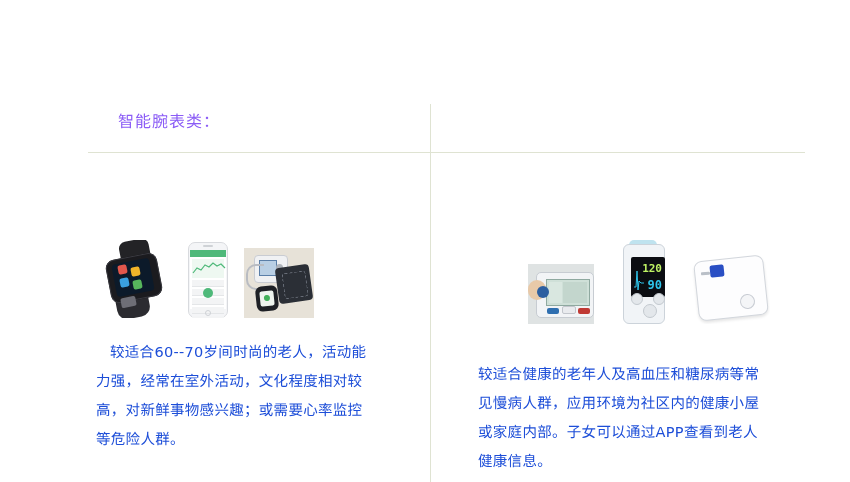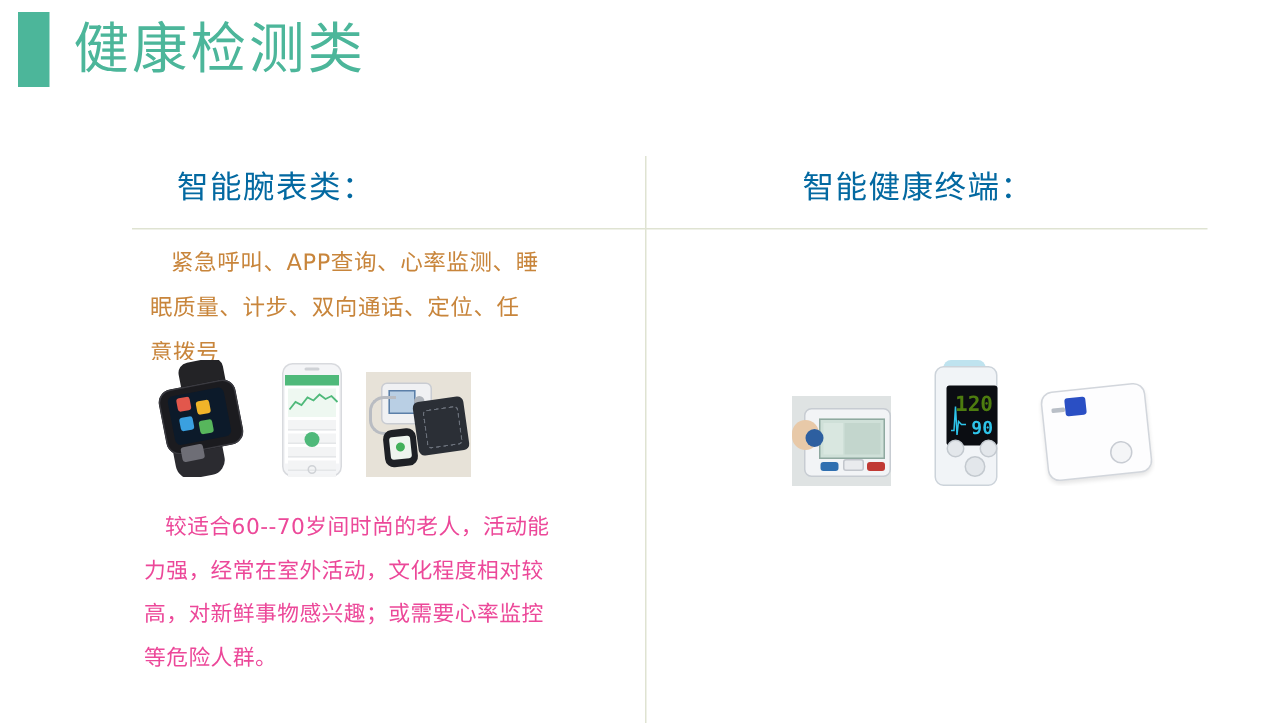--- a/index.html
+++ b/index.html
@@ -58,22 +58,22 @@
     left: 430px;
     top: 104px;
     width: 1px;
     height: 378px;
     background: #dfe3d2;
   }
 
   
   .col-head {
     position: absolute;
-    font-size: 21px;
-    color: #0369a1;
+    font-size: 16px;
+    color: #8b5cf6;
     letter-spacing: 1px;
     white-space: nowrap;
   }
   .col-head.left  { left: 118px; top: 108px; }
   .col-head.right { left: 535px; top: 108px; }
 
   
   .feat {
     position: absolute;
     color: #c8853b;
@@ -258,21 +258,21 @@
   }
   .ph-mon .scr {
     position: absolute; left: 7px; top: 12px; width: 34px; height: 40px;
     background: #0b0d12; border-radius: 2px;
   }
   .ph-mon .num {
     position: absolute; right: 3px; font-weight: bold;
     font-family: "DejaVu Sans Mono", "Liberation Mono", monospace;
     line-height: 1;
   }
-  .ph-mon .num-sys { top: 6px; font-size: 14px; color: #4d7c0f; }
+  .ph-mon .num-sys { top: 6px; font-size: 11px; color: #bef264; }
   .ph-mon .num-dia { top: 22px; font-size: 12px; color: #2ec4ea; }
   .ph-mon .wave {
     position: absolute; left: 2px; top: 4px; width: 12px; height: 32px;
   }
   .ph-mon .knobs {
     position: absolute; left: 7px; bottom: 8px; width: 34px; height: 22px;
   }
   .ph-mon .kn {
     position: absolute; width: 10px; height: 10px; border-radius: 50%;
     background: #e3e7eb; border: 1px solid #c3c9cf;
@@ -299,43 +299,38 @@
   }
   .ph-scale .circ {
     position: absolute; right: 15px; bottom: 15px; width: 13px; height: 13px;
     border-radius: 50%; border: 1px solid #c8ccd3; background: #f4f5f7;
     transform: rotate(-6deg);
   }
 
   
   .desc {
     position: absolute;
-    color: #ec4899;
+    color: #1d4ed8;
     font-size: 14.5px;
     line-height: 29px;
     letter-spacing: 0.3px;
   }
   .desc.left  { left: 96px; top: 338px; width: 280px; text-indent: 14px; }
   .desc.right { left: 478px; top: 360px; width: 292px; }
 </style>
 </head>
 <body>
 
 <div class="slide">
 
-  <div class="title-row">
-    <div class="title-marker"></div>
-    <div class="title-text">健康检测类</div>
-  </div>
 
   <div class="divider-h"></div>
   <div class="divider-v"></div>
 
   <div class="col-head left">智能腕表类：</div>
-  <div class="feat left">紧急呼叫、APP查询、心率监测、睡眠质量、计步、双向通话、定位、任意拨号</div>
 
   <div class="img-strip left">
 
     <div class="photo ph-watch">
       <div class="band-top"></div>
       <div class="band-bot"></div>
       <div class="case"></div>
       <div class="screen"></div>
       <div class="ic ic1"></div>
       <div class="ic ic2"></div>
@@ -378,21 +373,20 @@
       <div class="wwatch">
         <div class="wwatch-scr"></div>
         <div class="wwatch-dot"></div>
       </div>
     </div>
 
   </div>
 
   <div class="desc left">较适合60--70岁间时尚的老人，活动能力强，经常在室外活动，文化程度相对较高，对新鲜事物感兴趣；或需要心率监控等危险人群。</div>
 
-  <div class="col-head right">智能健康终端：</div>
 
   <div class="img-strip right">
 
     <div class="photo ph-bp2">
       <div class="dev">
         <div class="lcd">
           <div class="lcd-l"></div>
           <div class="lcd-r"></div>
         </div>
         <div class="btn btn-b"></div>
@@ -423,14 +417,15 @@
 
     <div class="photo ph-scale">
       <div class="plate"></div>
       <div class="brand"></div>
       <div class="disp"></div>
       <div class="circ"></div>
     </div>
 
   </div>
 
+  <div class="desc right">较适合健康的老年人及高血压和糖尿病等常见慢病人群，应用环境为社区内的健康小屋或家庭内部。子女可以通过APP查看到老人健康信息。</div>
 
 </div>
 
 </body></html>

